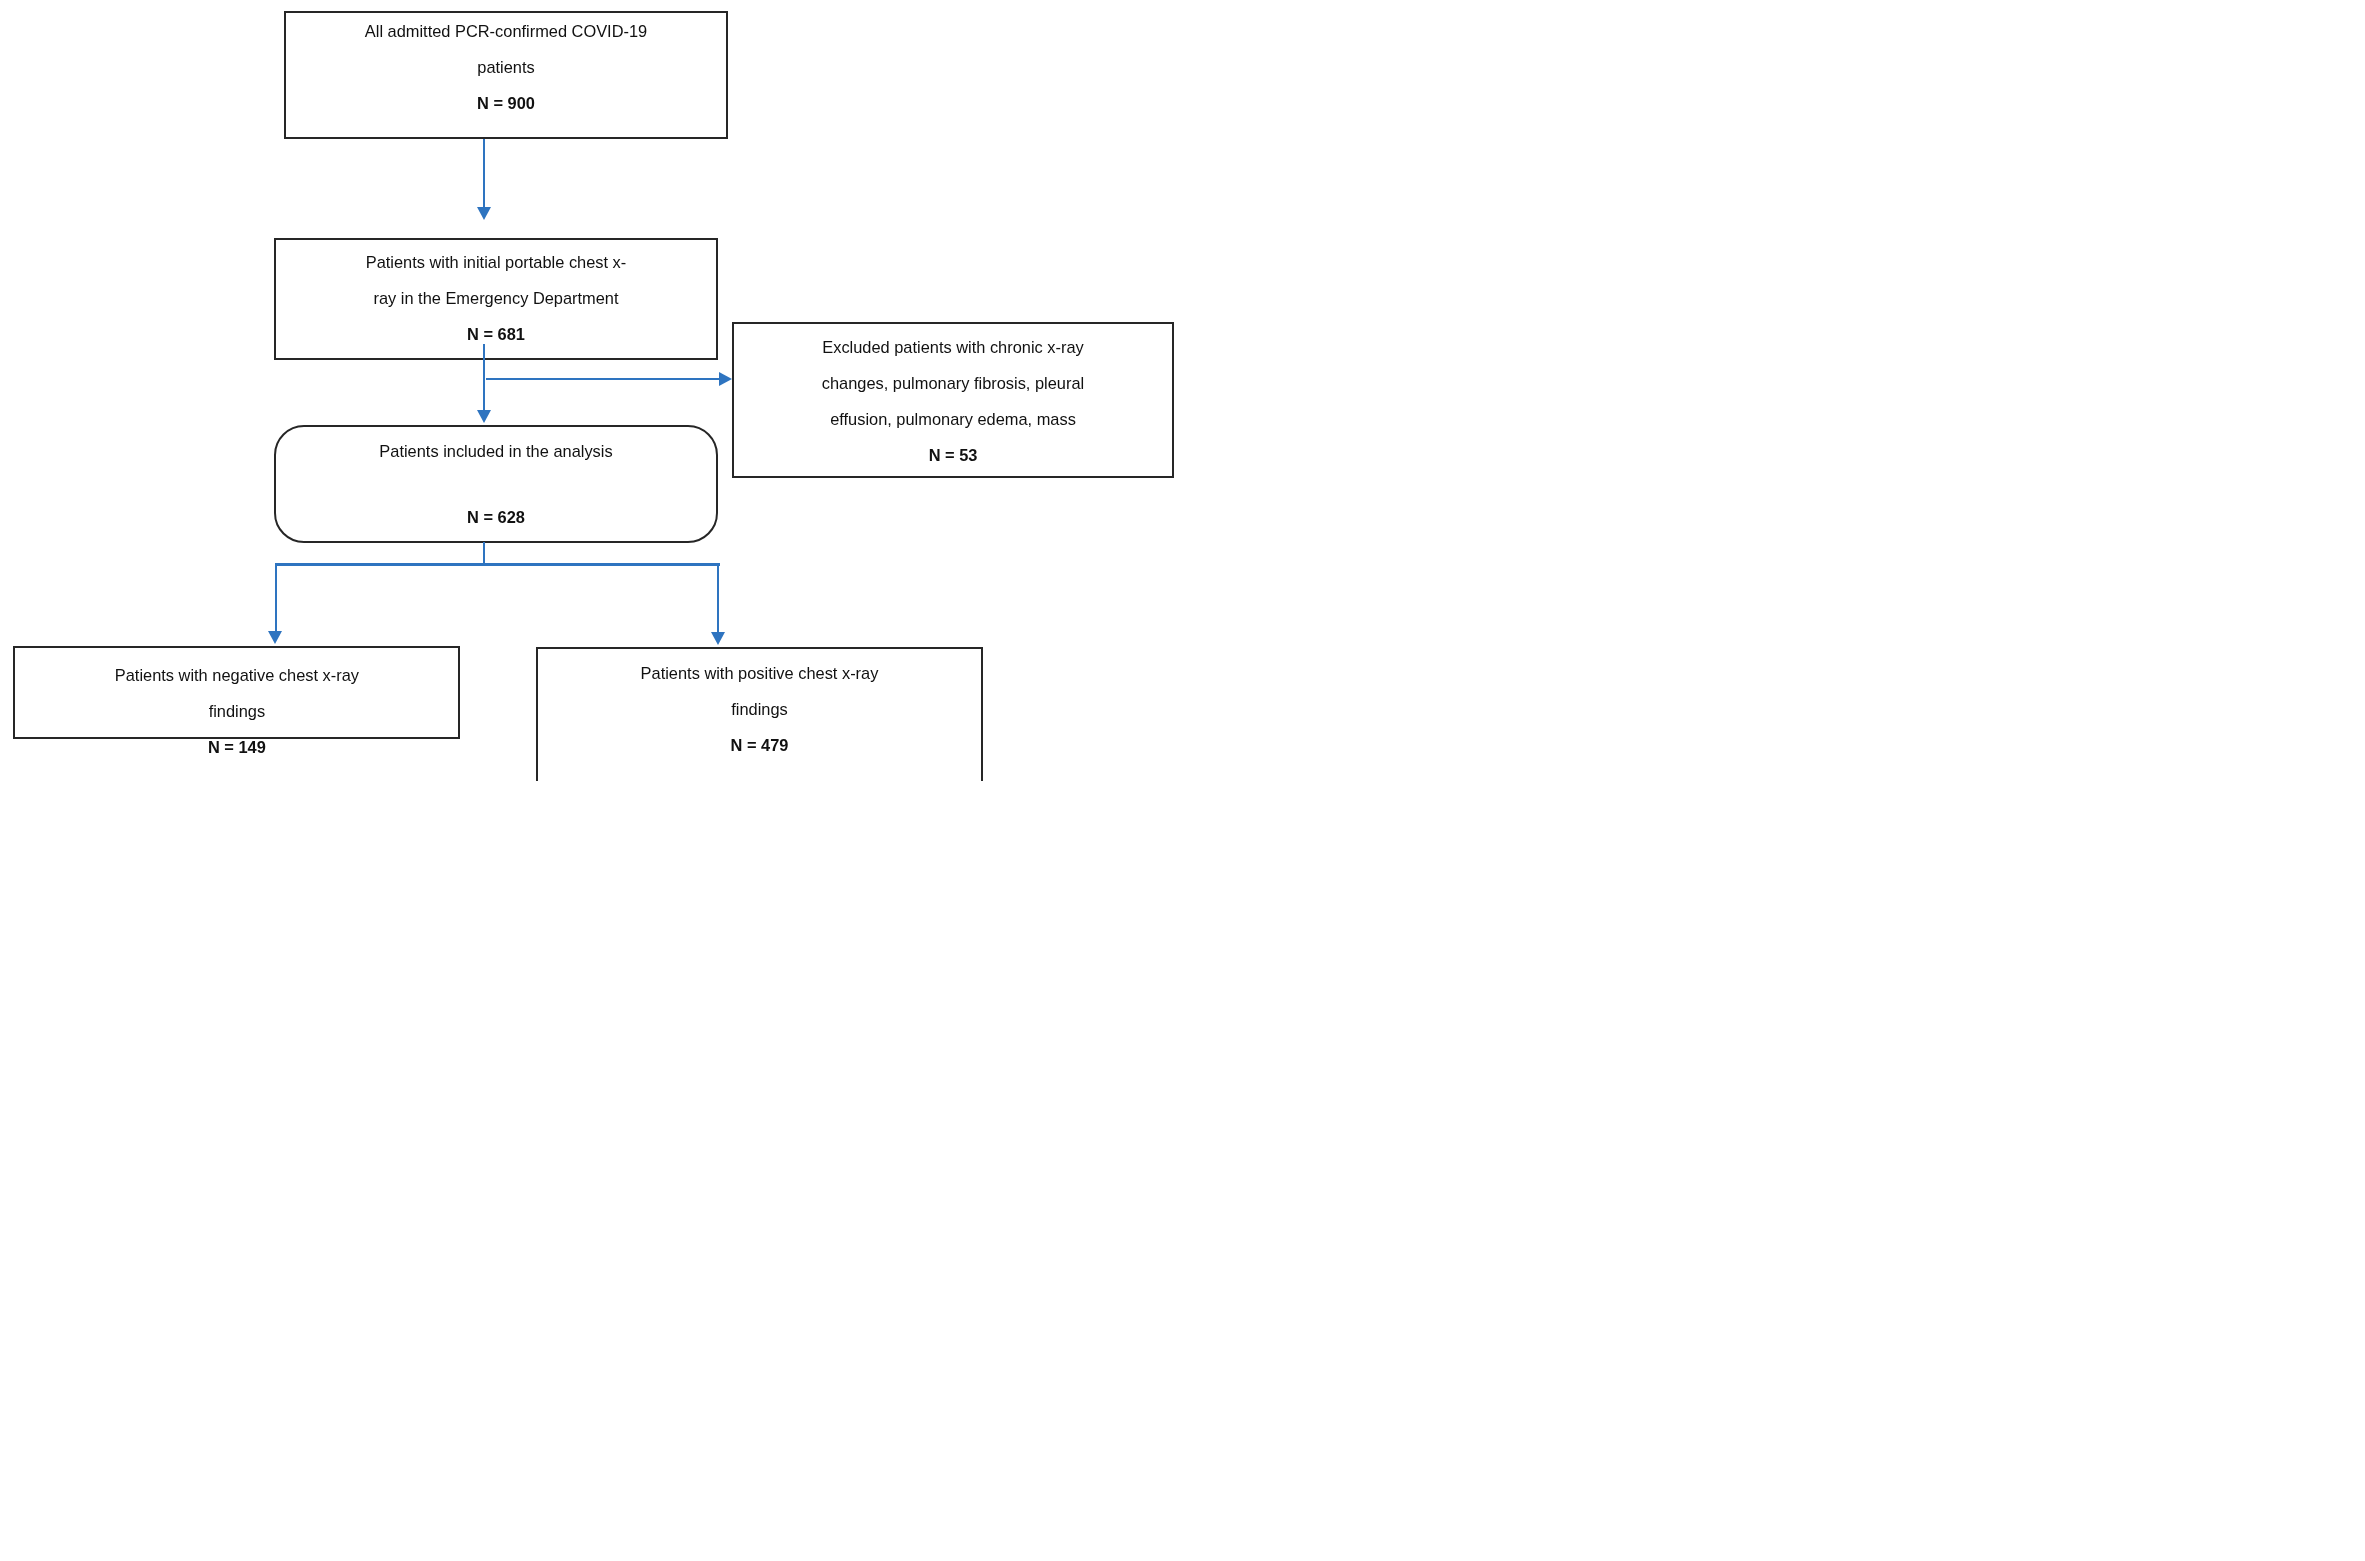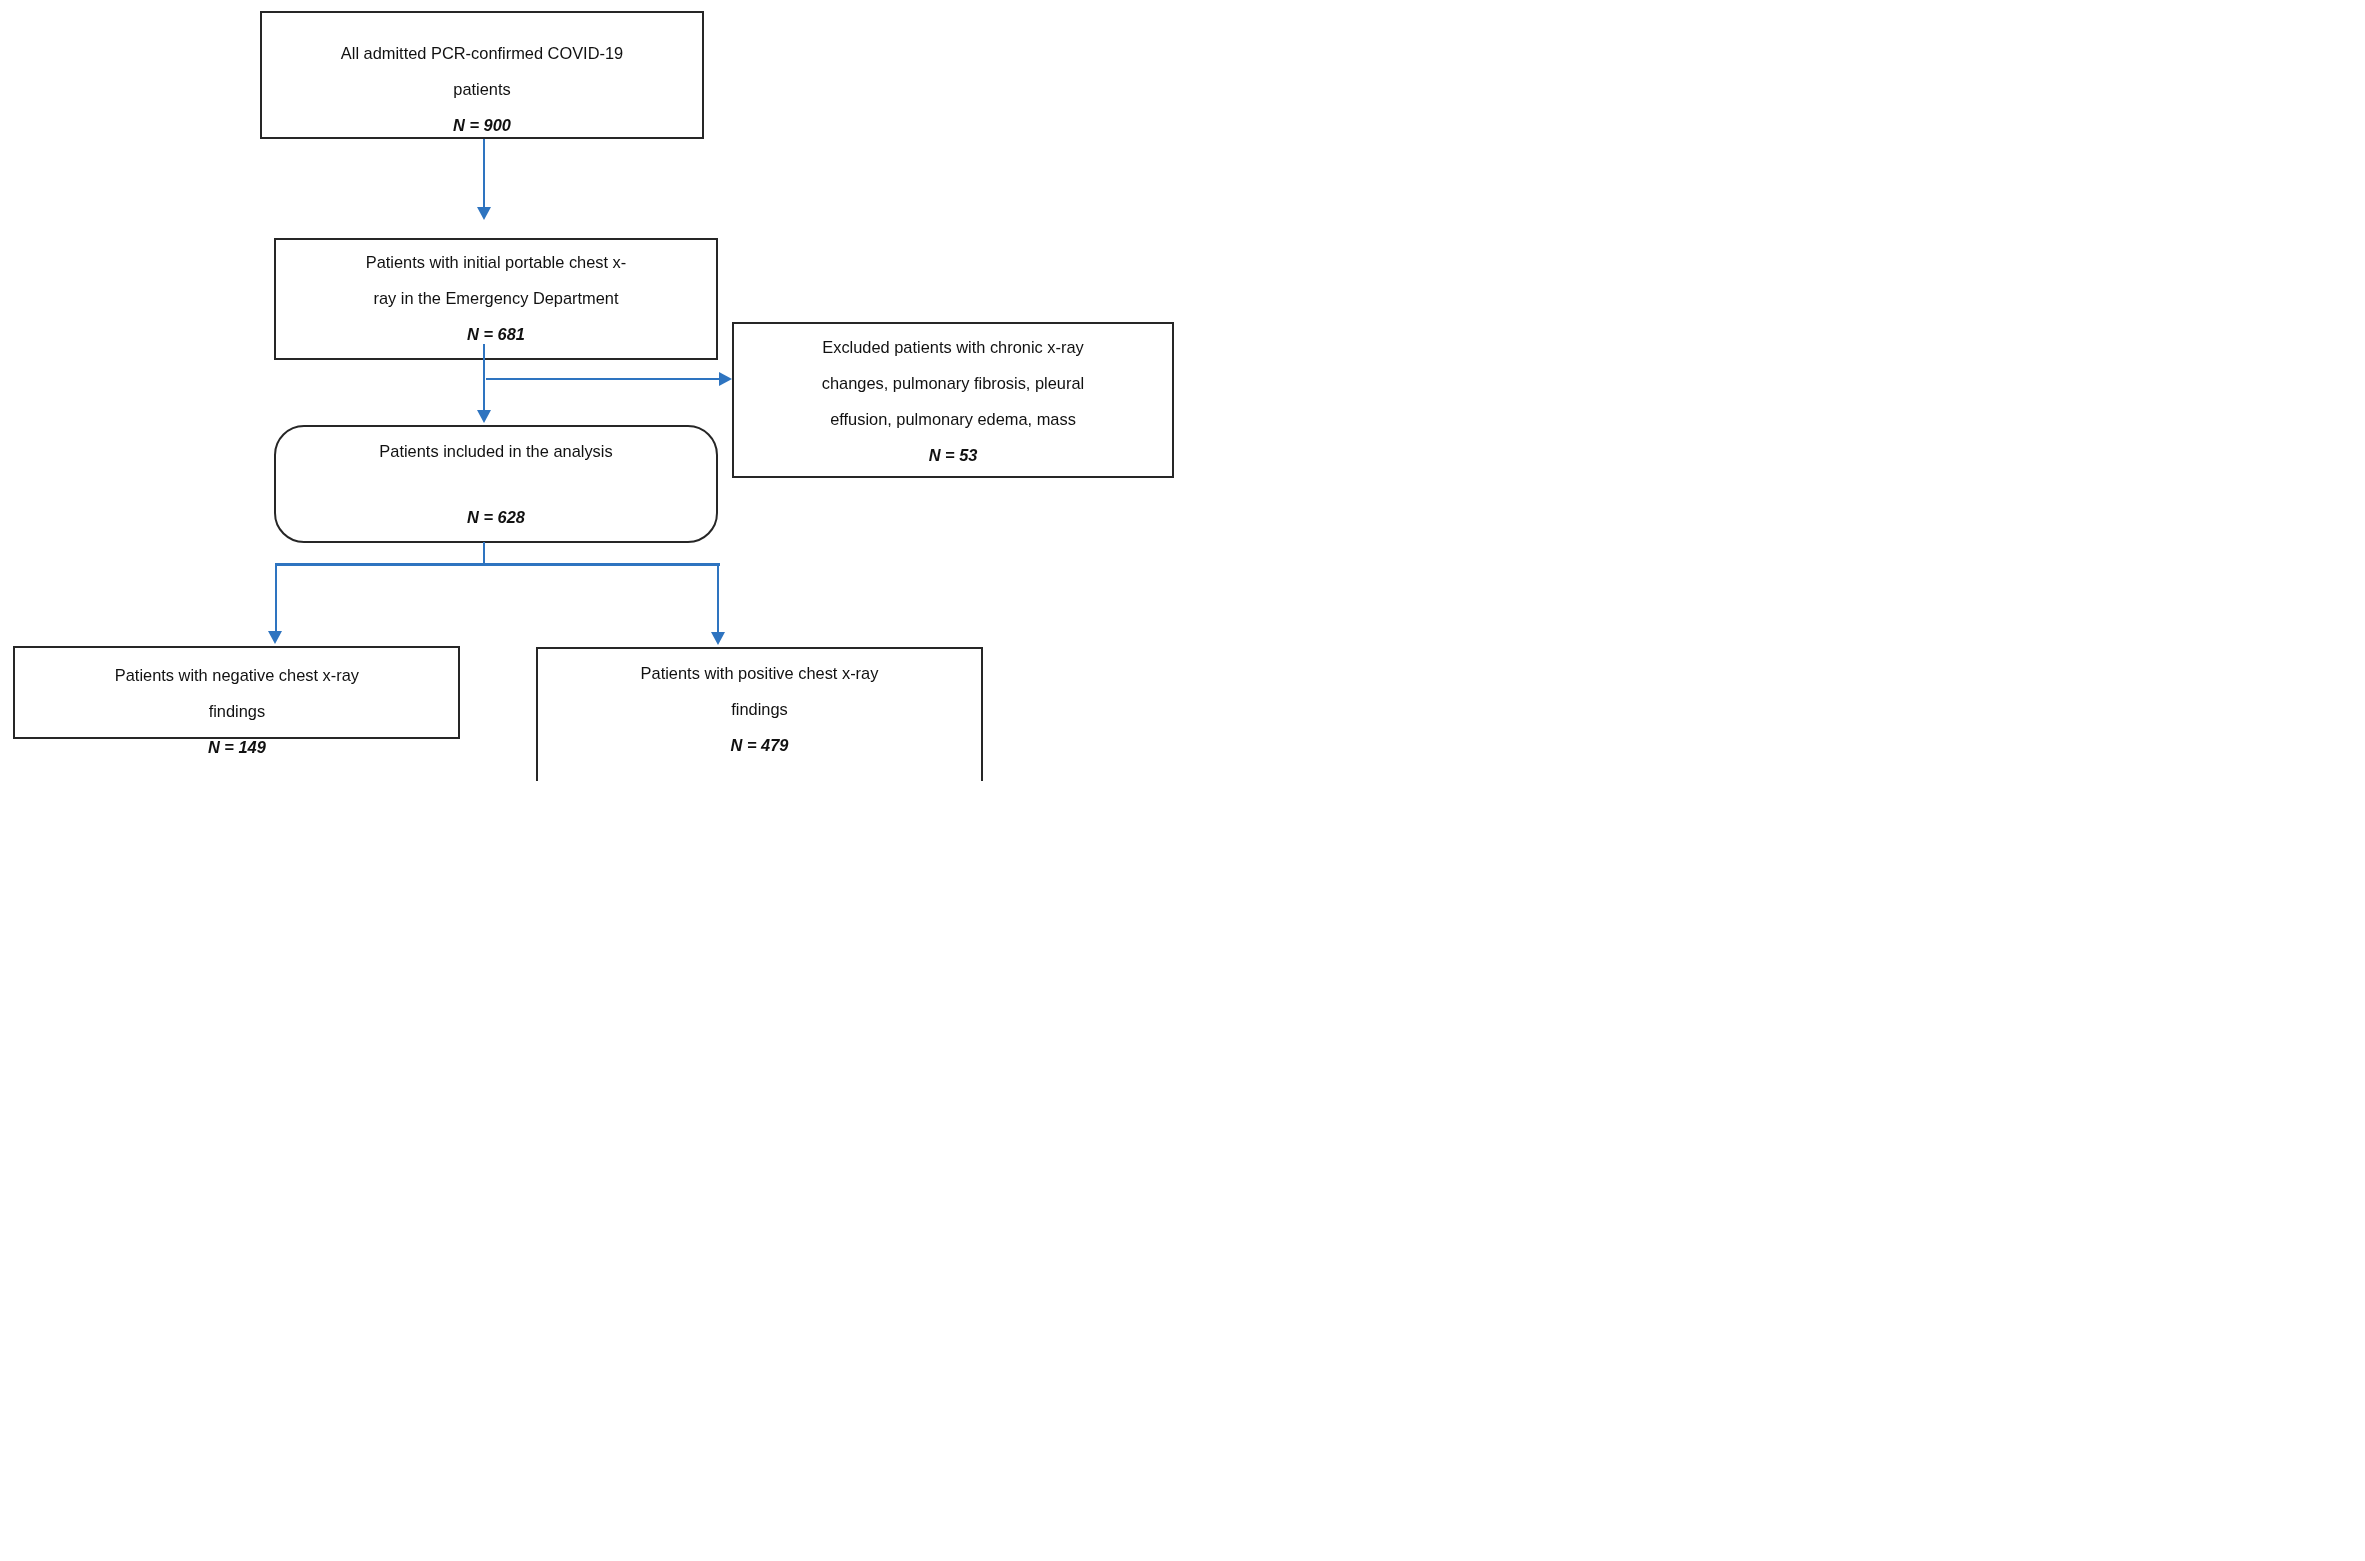--- a/index.html
+++ b/index.html
@@ -15,23 +15,23 @@
   .node {
     position: absolute;
     box-sizing: border-box;
     border: 2.2px solid #262626;
     background: #ffffff;
     text-align: center;
     font-size: 16.4px;
     line-height: 36px;
   }
   .node-text { white-space: pre-line; }
-  .node-n { font-weight: bold; font-style: italic; }
+  .node-n { font-weight: bold; }
 
-  #node-admitted   { left: 260px; top: 11.2px;  width: 444px; height: 128px; padding-top: 22px; }
+  #node-admitted   { left: 284px; top: 11.2px;  width: 444px; height: 128px; padding-top: 0; }
   #node-initial    { left: 274px; top: 238px; width: 444px; height: 122px; padding-top: 3.7px; line-height: 36px; }
   #node-excluded   { left: 732px; top: 322px; width: 442px; height: 156px; padding-top: 5.2px; line-height: 36px; text-align: center; }
   #node-included   { left: 274px; top: 425px; width: 444px; height: 118px; padding-top: 6px; border-radius: 30px; }
   #node-included .node-n { margin-top: 30px; }
   #node-negative   { left: 13.4px;  top: 646px; width: 447px; height: 93px; padding-top: 9px; }
   #node-positive   { left: 536px; top: 647px; width: 447px; height: 152px; padding-top: 6px; }
 
   .vline { position: absolute; width: 2.2px; background: #2E74C0; }
   .hline { position: absolute; height: 2.2px; background: #2E74C0; }
   .hline-thick { position: absolute; height: 3px; background: #2E74C0; }

